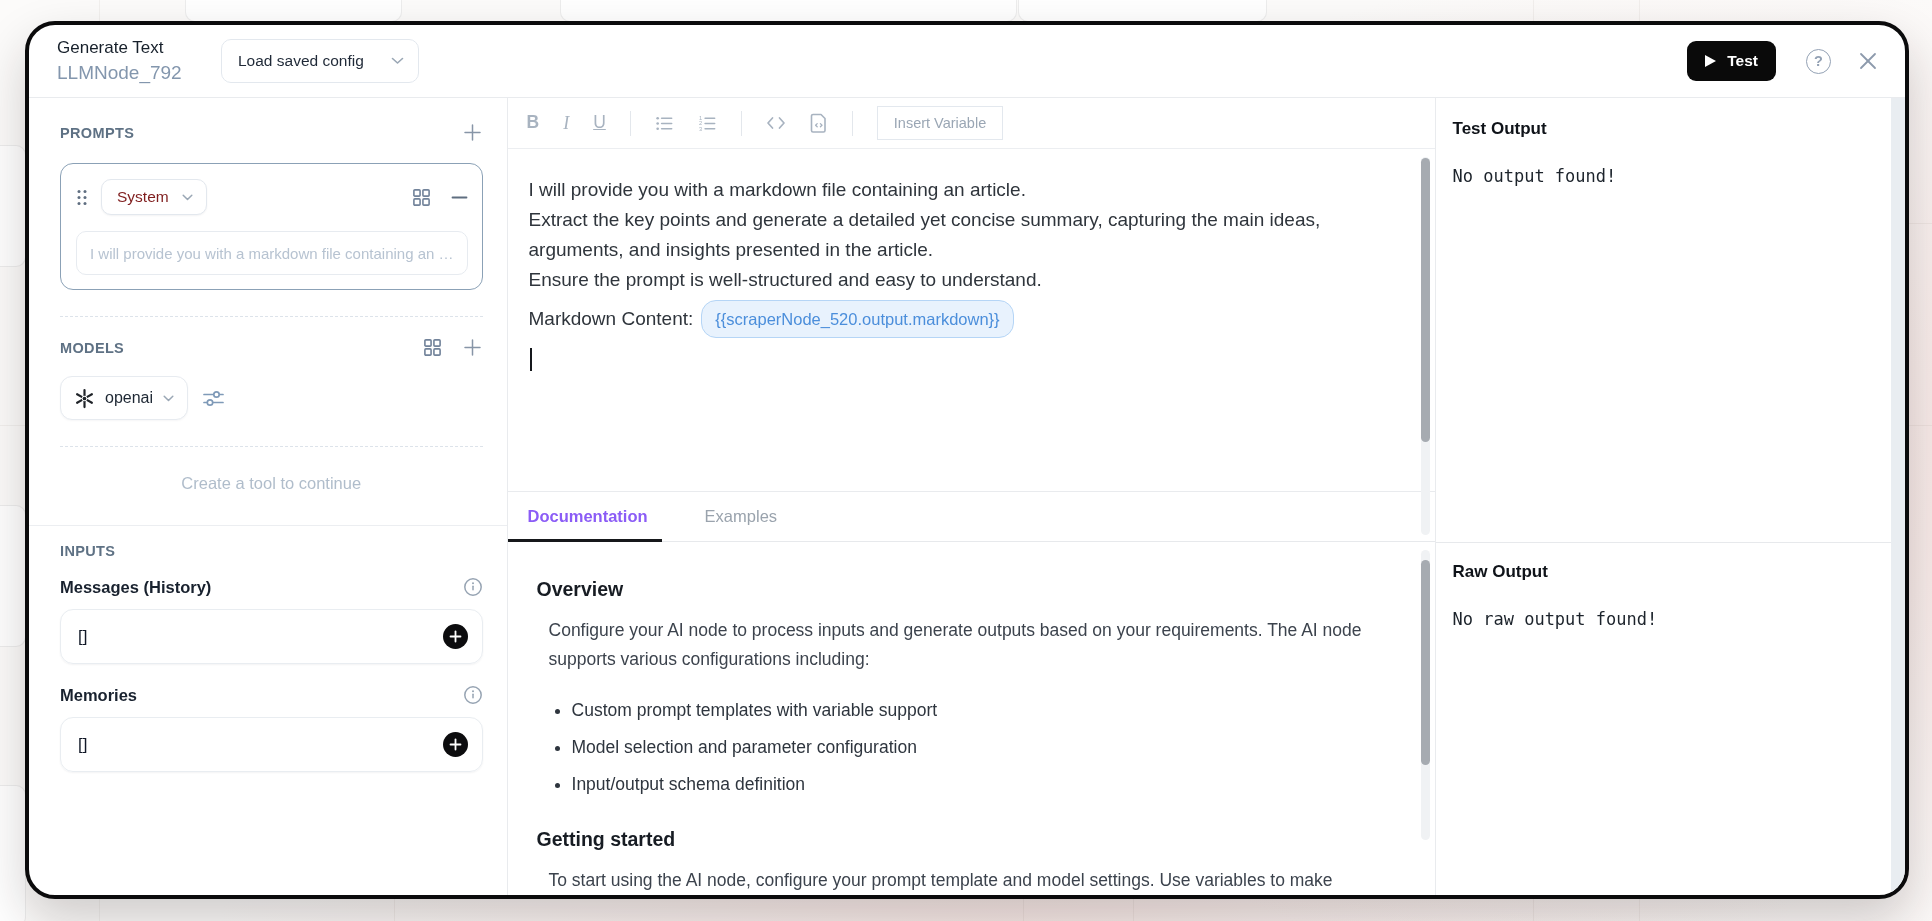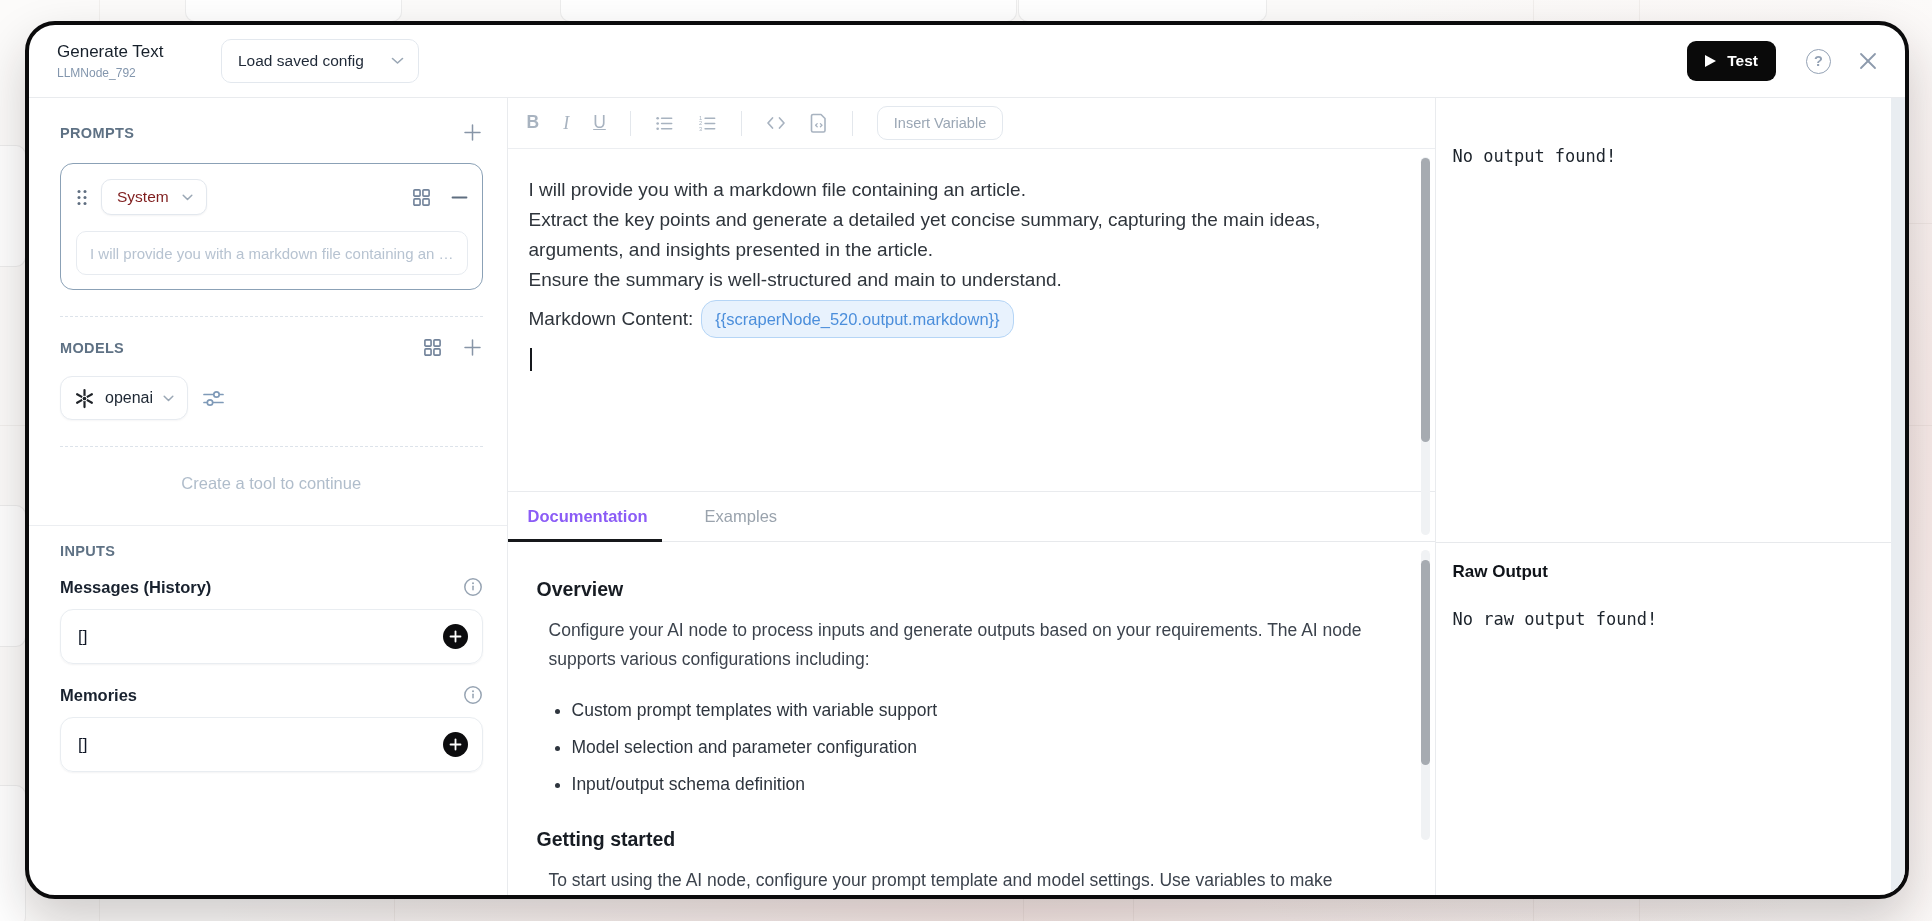--- a/index.html
+++ b/index.html
@@ -18,21 +18,21 @@
 
   
   .modal{position:absolute;left:25px;top:21px;width:1884px;height:878px;box-sizing:border-box;
     background:#fff;border:4px solid #0b0b0c;border-radius:30px;overflow:hidden;
     box-shadow:0 22px 50px rgba(30,20,20,.20);display:flex;flex-direction:column;}
 
   .modal-header{flex:0 0 73px;display:flex;align-items:center;padding:0 27px 0 28px;
     border-bottom:1px solid #e9ebee;box-sizing:border-box;}
   .title-block{width:164px;}
   .app-title{font-size:17px;font-weight:400;color:#17202b;}
-  .app-subtitle{font-size:12px;color:#8396ad;margin-top:4px;}
+  .app-subtitle{font-size:19px;color:#8396ad;margin-top:4px;}
   .load-config{width:198px;height:44px;border:1px solid #e3e8ee;border-radius:10px;
     display:flex;align-items:center;justify-content:space-between;padding:0 14px 0 16px;
     font-size:15.5px;color:#1f2937;background:#fff;box-sizing:border-box;cursor:pointer;}
   .header-spacer{flex:1;}
   .test-btn{height:40px;background:#0a0a0a;color:#fff;border:none;border-radius:9px;
     display:flex;align-items:center;gap:11px;padding:0 18px;font-size:15.5px;font-weight:700;
     font-family:inherit;cursor:pointer;}
   .play-tri{width:0;height:0;border-left:11px solid #fff;border-top:6.5px solid transparent;border-bottom:6.5px solid transparent;}
   .help-icon{margin-left:30px;width:25px;height:25px;border:1.7px solid #93a1b4;border-radius:50%;
     color:#93a1b4;display:flex;align-items:center;justify-content:center;font-size:14.5px;font-weight:700;cursor:pointer;box-sizing:border-box;}
@@ -82,21 +82,21 @@
 
   
   .center{flex:0 0 928px;display:flex;flex-direction:column;min-width:0;border-right:1px solid #e9ebee;box-sizing:border-box;}
   .editor-toolbar{flex:0 0 50px;border-bottom:1px solid #eceef1;display:flex;align-items:center;
     padding:0 19px;gap:24px;}
   .tb-btn{font-size:17.5px;color:#a8b3c0;cursor:pointer;line-height:1;display:flex;align-items:center;}
   .tb-bold{font-weight:700;}
   .tb-italic{font-style:italic;font-family:"Liberation Serif",serif;font-size:18px;}
   .tb-underline{text-decoration:underline;}
   .tb-sep{width:1px;height:25px;background:#e3e7ec;}
-  .insert-variable{height:32px;border:1px solid #e3e8ee;border-radius:10px;padding:0 16px;
+  .insert-variable{height:32px;border:1px solid #e3e8ee;border-radius:0;padding:0 16px;
     font-size:14.5px;color:#9aa6b4;display:flex;align-items:center;background:#fff;cursor:pointer;text-align:right;}
 
   .editor-area{flex:1;position:relative;padding:26px 44px 0 21px;font-size:19px;line-height:30px;color:#2f353c;cursor:text;}
   .editor-area p{margin:0;max-width:872px;}
   .md-line{margin-top:5px !important;display:flex;align-items:center;}
   .var-chip{display:inline-block;background:#e8f2fd;border:1px solid #b5d5f6;color:#4b8edb;
     border-radius:15px;padding:3px 13px;font-size:16.5px;margin-left:8px;white-space:nowrap;}
   .caret{display:block;width:2px;height:23px;background:#15181c;margin-top:10px;margin-left:1px;}
   .sb-track{position:absolute;right:5px;width:9px;border-radius:5px;background:#f0f2f4;}
   .sb-thumb{position:absolute;right:5px;width:9px;border-radius:5px;background:#a6abb1;}
@@ -387,21 +387,21 @@
                 <polyline points="10.4,10.6 12,12.2 10.4,13.8" stroke-width="1.3"></polyline>
               </svg>
           </span>
           <span class="tb-sep"></span>
           <span class="insert-variable">Insert Variable</span>
         </div>
 
         <div class="editor-area">
           <p>I will provide you with a markdown file containing an article.</p>
           <p>Extract the key points and generate a detailed yet concise summary, capturing the main ideas, arguments, and insights presented in the article.</p>
-          <p>Ensure the summary is well-structured and main to understand.</p>
+          <p>Ensure the prompt is well-structured and easy to understand.</p>
           <p class="md-line">
             <span>Markdown Content:</span>
             <span class="var-chip">{{scraperNode_520.output.markdown}}</span>
           </p>
           <span class="caret"></span>
           <div class="sb-track" style="top:8px;height:378px"></div>
           <div class="sb-thumb" style="top:9px;height:284px"></div>
         </div>
 
         <div class="docs">
@@ -420,20 +420,21 @@
             <h3 class="docs-h gs-head">Getting started</h3>
             <p class="docs-p">To start using the AI node, configure your prompt template and model settings. Use variables to make</p>
             <div class="sb-track" style="top:8px;height:290px"></div>
             <div class="sb-thumb" style="top:18px;height:205px"></div>
           </div>
         </div>
       </section>
 
       <aside class="output-panel">
         <div class="test-output">
+          <div class="output-h">Test Output</div>
           <div class="output-msg">No output found!</div>
         </div>
         <div class="raw-output">
           <div class="output-h">Raw Output</div>
           <div class="output-msg">No raw output found!</div>
         </div>
         <div class="right-scroll-strip"></div>
       </aside>
 
     </div>

